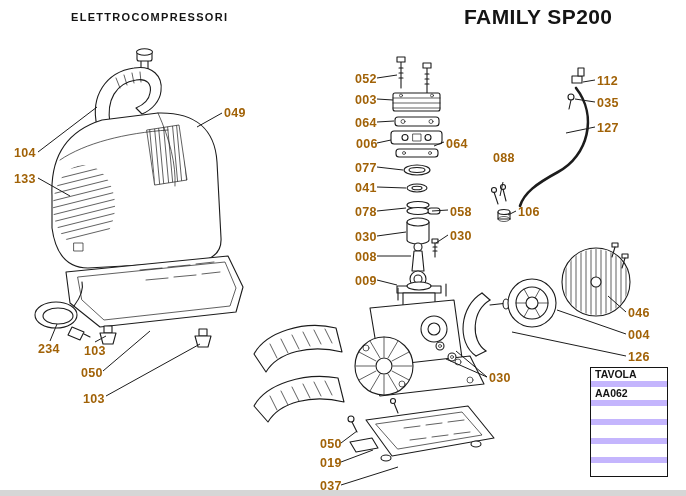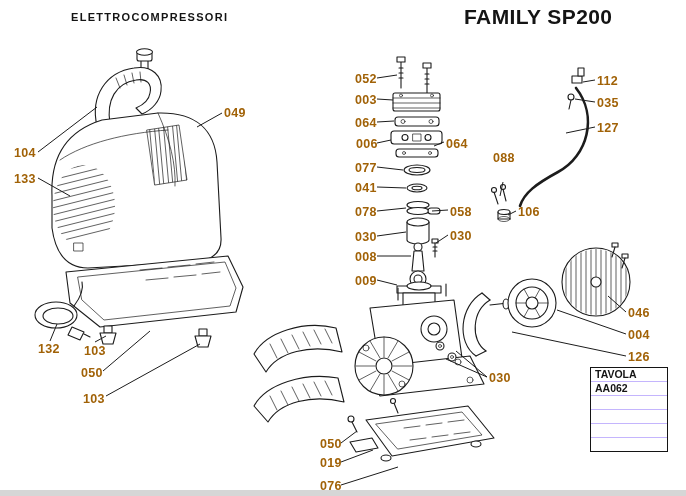--- a/index.html
+++ b/index.html
@@ -8,21 +8,21 @@
   .brand{position:absolute;left:71px;top:11px;font-size:11px;font-weight:bold;letter-spacing:1.3px;}
   .title{position:absolute;left:464px;top:5px;font-size:21px;font-weight:bold;letter-spacing:0.4px;}
   .lbl{position:absolute;font-size:12.5px;font-weight:bold;letter-spacing:0.3px;color:#a16207;}
   .art{position:absolute;left:0;top:0;}
   .s{stroke:#1c1c1c;stroke-width:1.1;fill:none;stroke-linecap:round;stroke-linejoin:round;}
   .sf{stroke:#1c1c1c;stroke-width:1.1;fill:#ffffff;stroke-linejoin:round;}
   .thin{stroke-width:0.7;}
   .tube{stroke:#1c1c1c;stroke-width:2.6;fill:none;stroke-linecap:round;}
   .leader{stroke:#1c1c1c;stroke-width:1;}
   .tavola{position:absolute;left:590px;top:367px;width:78px;border:1.5px solid #141414;background:#fff;box-sizing:border-box;}
-  .trow{height:13px;line-height:13px;border-bottom:1px solid #c4b5fd;font-size:10.5px;font-weight:bold;padding:0 4px;}
+  .trow{height:13px;line-height:13px;border-bottom:6px solid #c4b5fd;font-size:10.5px;font-weight:bold;padding:0 4px;}
   .trow:last-child{border-bottom:none;}
   .page-edge{position:absolute;left:0;bottom:0;width:100%;height:6px;background:#d6d6d6;}
 </style>
 </head>
 <body>
 
 <div class="stage">
 
   <div class="brand">ELETTROCOMPRESSORI</div>
   <div class="title">FAMILY SP200</div>
@@ -319,21 +319,21 @@
       <line class="leader" x1="487" y1="377" x2="446" y2="359"></line>
       <line class="leader" x1="341" y1="443" x2="357" y2="431"></line>
       <line class="leader" x1="341" y1="462" x2="373" y2="450"></line>
       <line class="leader" x1="341" y1="485" x2="398" y2="467"></line>
     </g>
   </svg>
 
   <div class="lbl" style="left:14px;top:146px">104</div>
   <div class="lbl" style="left:14px;top:172px">133</div>
   <div class="lbl" style="left:224px;top:106px">049</div>
-  <div class="lbl" style="left:38px;top:342px">132</div>
+  <div class="lbl" style="left:38px;top:342px">234</div>
   <div class="lbl" style="left:84px;top:344px">103</div>
   <div class="lbl" style="left:81px;top:366px">050</div>
   <div class="lbl" style="left:83px;top:392px">103</div>
   <div class="lbl" style="left:355px;top:72px">052</div>
   <div class="lbl" style="left:355px;top:93px">003</div>
   <div class="lbl" style="left:355px;top:116px">064</div>
   <div class="lbl" style="left:356px;top:137px">006</div>
   <div class="lbl" style="left:446px;top:137px">064</div>
   <div class="lbl" style="left:355px;top:161px">077</div>
   <div class="lbl" style="left:355px;top:181px">041</div>
@@ -347,21 +347,21 @@
   <div class="lbl" style="left:597px;top:96px">035</div>
   <div class="lbl" style="left:597px;top:121px">127</div>
   <div class="lbl" style="left:493px;top:151px">088</div>
   <div class="lbl" style="left:518px;top:205px">106</div>
   <div class="lbl" style="left:628px;top:306px">046</div>
   <div class="lbl" style="left:628px;top:328px">004</div>
   <div class="lbl" style="left:628px;top:350px">126</div>
   <div class="lbl" style="left:489px;top:371px">030</div>
   <div class="lbl" style="left:320px;top:437px">050</div>
   <div class="lbl" style="left:320px;top:456px">019</div>
-  <div class="lbl" style="left:320px;top:479px">076</div>
+  <div class="lbl" style="left:320px;top:479px">037</div>
 
   <div class="tavola">
     <div class="trow">TAVOLA</div>
     <div class="trow">AA062</div>
     <div class="trow"></div>
     <div class="trow"></div>
     <div class="trow"></div>
     <div class="trow"></div>
   </div>
 

